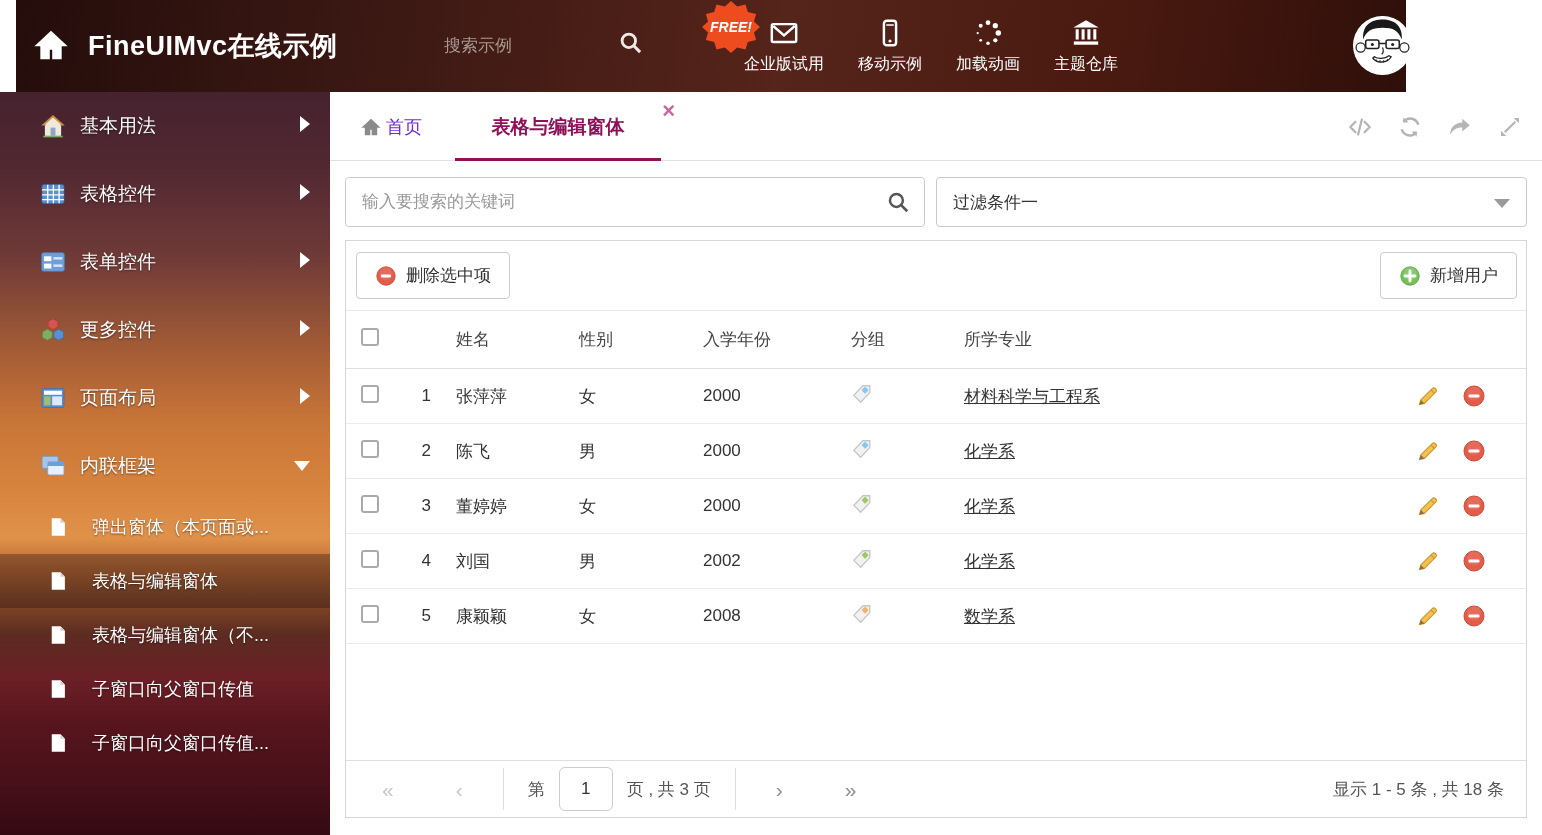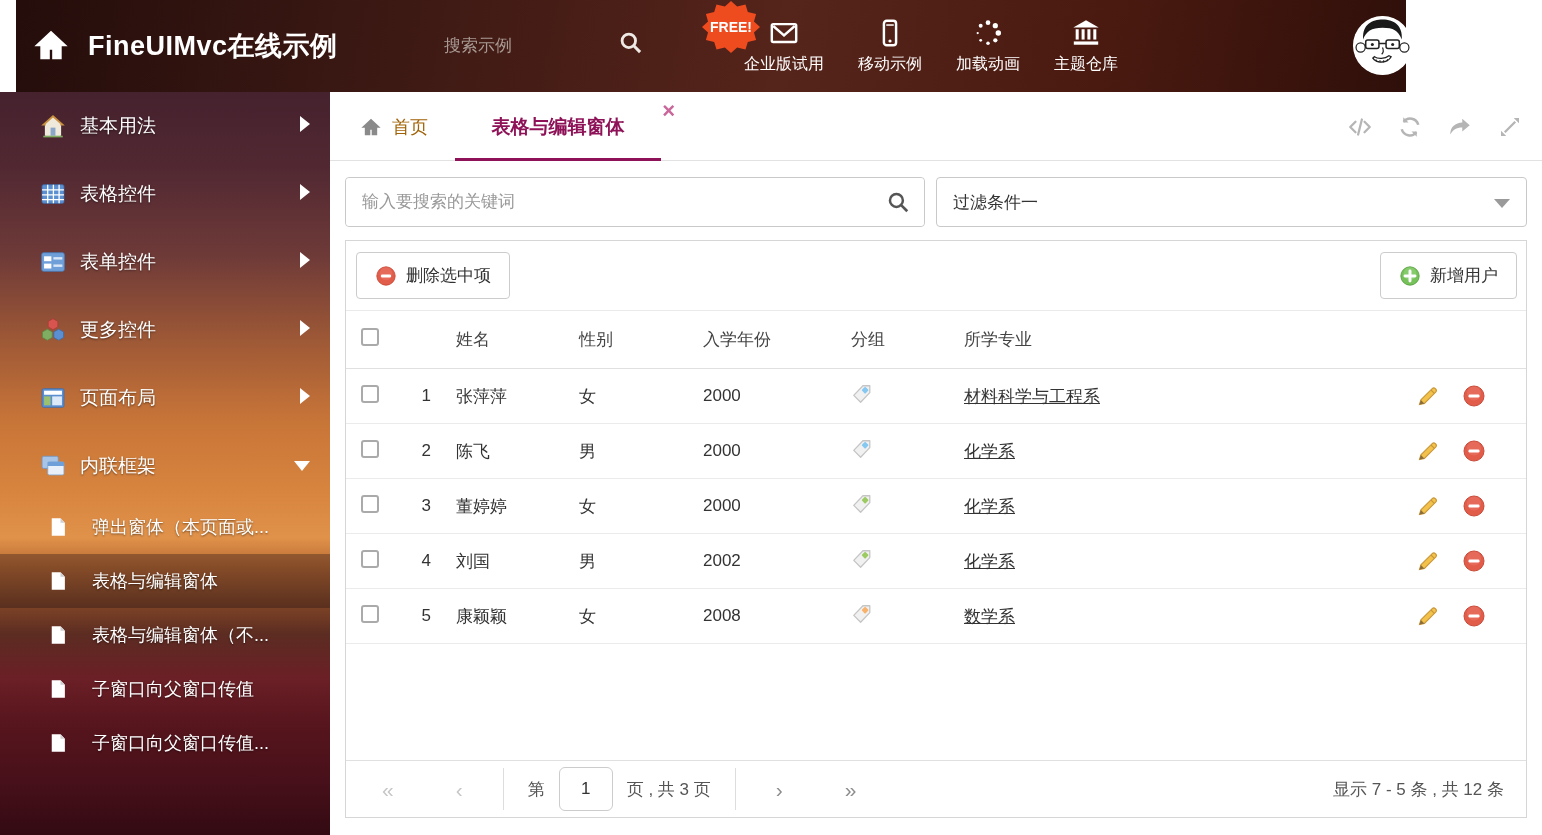--- a/index.html
+++ b/index.html
@@ -15,21 +15,21 @@
   .h-title { position:absolute; left:72px; top:28px; color:#fff; font-size:27px; font-weight:bold; letter-spacing:.5px; }
   .h-search { position:absolute; left:428px; top:30px; width:160px; height:32px;
     background:transparent; border:none; outline:none; color:#cfc2bd; font-size:17px; }
   .h-search::placeholder { color:#a99a94; }
   .h-search-icon { position:absolute; left:602px; top:30px; width:26px; height:26px; color:#efe9e6; cursor:pointer; }
   .h-search-icon svg { width:100%; height:100%; }
 
   .free-badge { position:absolute; left:686px; top:1px; width:58px; height:52px;
     background:#ee4b1f;
     clip-path:polygon(100% 50%,89.6% 60.6%,93.3% 75%,79% 79%,75% 93.3%,60.6% 89.6%,50% 100%,39.4% 89.6%,25% 93.3%,21% 79%,6.7% 75%,10.4% 60.6%,0 50%,10.4% 39.4%,6.7% 25%,21% 21%,25% 6.7%,39.4% 10.4%,50% 0,60.6% 10.4%,75% 6.7%,79% 21%,93.3% 25%,89.6% 39.4%);
-    display:flex; align-items:center; justify-content:center; z-index:7; }
+    display:flex; align-items:center; justify-content:center; z-index:7;font-style:italic; }
   .free-badge span { color:#fff; font-size:14px; font-weight:bold; }
 
   .h-nav { position:absolute; left:728px; top:0; height:92px; display:flex; align-items:center; gap:34px; }
   .nav-item { display:flex; flex-direction:column; align-items:center; gap:6px; cursor:pointer; }
   .nav-icon { width:30px; height:30px; }
   .nav-icon svg { width:100%; height:100%; }
   .nav-label { color:#fff; font-size:16px; white-space:nowrap; }
 
   .h-avatar { position:absolute; left:1337px; top:16px; width:59px; height:59px; border-radius:50%;
     overflow:hidden; cursor:pointer; background:#fff; }
@@ -56,22 +56,22 @@
   .sub-item { height:54px; display:flex; align-items:center; padding-left:48px; cursor:pointer; }
   .sub-item.selected { background:rgba(25,12,18,.32); }
   .si-icon { width:20px; height:20px; flex:0 0 20px; }
   .si-icon svg { width:100%; height:100%; }
   .si-label { color:#fff; font-size:18px; margin-left:24px; text-shadow:0 1px 2px rgba(0,0,0,.5); white-space:nowrap; }
 
   
   .main { position:absolute; left:330px; top:92px; width:1212px; height:743px; background:#fff; }
 
   .tabbar { position:absolute; left:0; top:0; width:100%; height:69px; border-bottom:1px solid #e2e2e2; }
-  .tab-home { position:absolute; left:30px; top:0; height:69px; display:flex; align-items:center; gap:10px;
-    color:#a16207; font-size:18px; cursor:pointer; }
+  .tab-home { position:absolute; left:30px; top:0; height:69px; display:flex; align-items:center; gap:4px;
+    color:#6d28d9; font-size:18px; cursor:pointer; }
   .tab-home .ticon { width:22px; height:22px; color:#8a8a8a; }
   .tab-home .ticon svg { width:100%; height:100%; }
   .tab-active { position:absolute; left:125px; top:0; width:206px; height:69px; cursor:pointer; }
   .tab-active .lbl { position:absolute; left:0; right:0; top:22px; text-align:center;
     color:#8e1257; font-size:19px; font-weight:bold; }
   .tab-active .close { position:absolute; right:-14px; top:8px; color:#c9679b; font-size:22px; font-weight:bold; cursor:pointer; line-height:1; }
   .tab-active .underline { position:absolute; left:0; bottom:0; width:100%; height:3px; background:#8e1257; }
   .tab-tools { position:absolute; right:20px; top:0; height:69px; display:flex; align-items:center; gap:26px; color:#b5b5b5; }
   .tool-ic { width:24px; height:24px; cursor:pointer; }
   .tool-ic svg { width:100%; height:100%; }
@@ -524,16 +524,16 @@
     <div class="g-pager">
       <span class="pg disabled" style="margin-left:36px">«</span>
       <span class="pg disabled" style="margin-left:62px">‹</span>
       <span class="pg-sep" style="margin-left:40px"></span>
       <span style="margin-left:24px">第</span>
       <input class="pg-input" style="margin-left: 14px;" value="1">
       <span style="margin-left:14px">页 , 共 3 页</span>
       <span class="pg-sep" style="margin-left:24px"></span>
       <span class="pg enabled" style="margin-left:40px">›</span>
       <span class="pg enabled" style="margin-left:62px">»</span>
-      <span class="pg-summary">显示 7 - 5 条 , 共 12 条</span>
+      <span class="pg-summary">显示 1 - 5 条 , 共 18 条</span>
     </div>
   </div>
 </div>
 
 </body></html>

